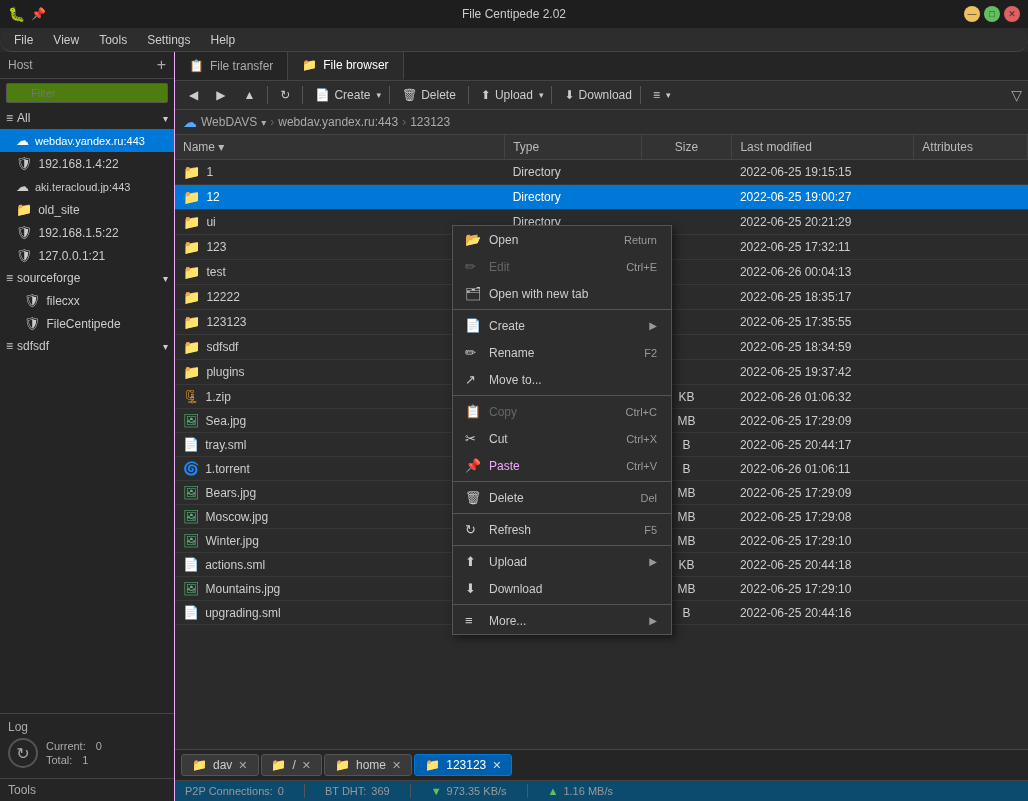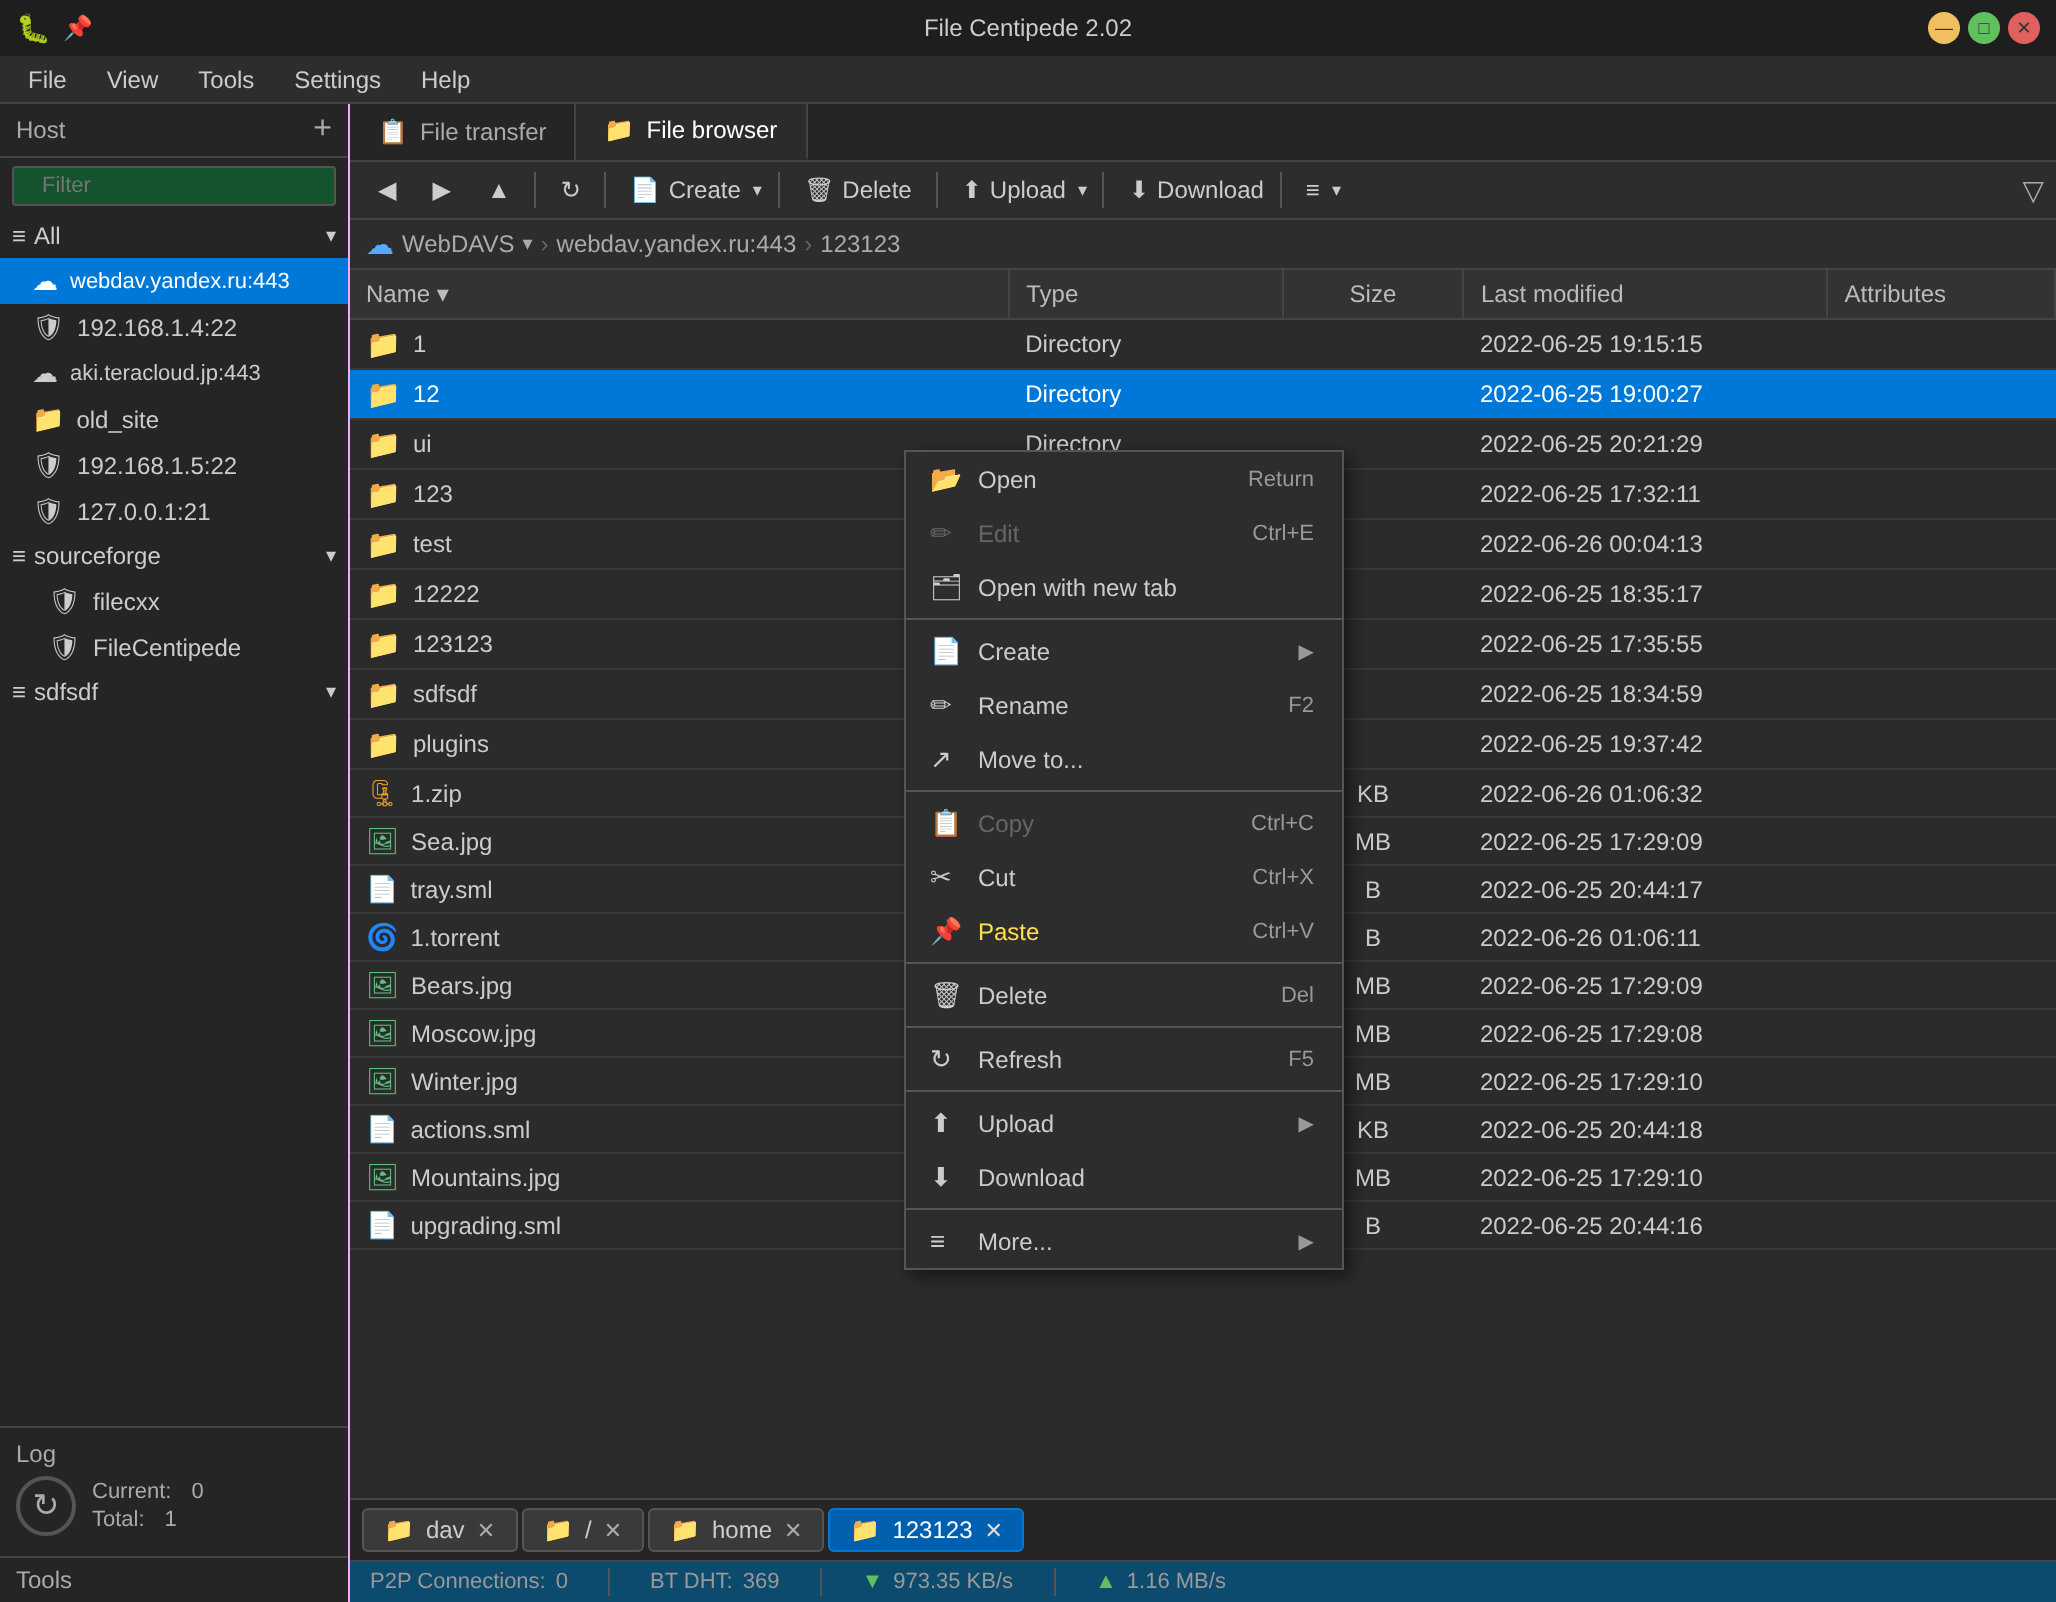--- a/index.html
+++ b/index.html
@@ -9,32 +9,32 @@
     #titlebar { background: #1e1e1e; height: 28px; display: flex; align-items: center; justify-content: space-between; padding: 0 8px; color: #bbb; }
     #titlebar .app-icon { display: flex; align-items: center; gap: 6px; }
     #titlebar .title { position: absolute; left: 50%; transform: translateX(-50%); font-size: 12px; color: #ccc; }
     #titlebar .win-controls { display: flex; gap: 4px; }
     #titlebar .win-btn { width: 16px; height: 16px; border-radius: 50%; border: none; cursor: pointer; display: flex; align-items: center; justify-content: center; font-size: 9px; color: #333; }
     #titlebar .win-btn.min { background: #f0c060; }
     #titlebar .win-btn.max { background: #60c060; }
     #titlebar .win-btn.close { background: #e06060; }
 
     
-    #menubar { background: #2d2d2d; height: 24px; display: flex; align-items: center; padding: 0 4px; border-bottom: 1px solid #444; }
+    #menubar { background: #2d2d2d; height: 24px; display: flex; align-items: center; padding: 0 4px; border-bottom: 1px solid #444; border-radius: 12px; }
     .menu-item { padding: 2px 10px; color: #ccc; cursor: pointer; font-size: 12px; }
 
     
     #main { display: flex; height: calc(801px - 28px - 24px); }
 
     
     #sidebar { width: 175px; background: #252525; border-right: 1px solid #f0abfc; display: flex; flex-direction: column; }
     #host-bar { display: flex; align-items: center; justify-content: space-between; padding: 4px 8px; border-bottom: 1px solid #444; font-size: 12px; color: #aaa; }
     #host-bar .add-btn { color: #aaa; font-size: 16px; cursor: pointer; background: none; border: none; color: #aaa; }
     #filter-box { padding: 4px 6px; }
-    #filter-box input { width: 100%; background: #14532d; border: 1px solid #555; color: #ccc; padding: 3px 14px; font-size: 11px; border-radius: 2px; }
+    #filter-box input { width: 100%; background: #4d7c0f; border: 1px solid #555; color: #ccc; padding: 3px 24px; font-size: 11px; border-radius: 2px; }
     .sidebar-group-header { display: flex; align-items: center; padding: 4px 6px; cursor: pointer; color: #ccc; font-size: 12px; }
     .sidebar-item { display: flex; align-items: center; padding: 4px 10px 4px 16px; cursor: pointer; color: #ccc; font-size: 12px; gap: 6px; }
     .sidebar-item.active { background: #0078d7; color: white; }
     .icon-shield, .icon-cloud, .icon-folder { font-size: 13px; }
     
     .sidebar-log { padding: 6px 8px; border-top: 1px solid #444; font-size: 12px; color: #aaa; }
     .log-row { display: flex; gap: 10px; font-size: 11px; color: #aaa; padding: 1px 0; }
     
     .sidebar-tools { padding: 4px 8px; border-top: 1px solid #444; font-size: 12px; color: #aaa; display: flex; align-items: center; gap: 8px; }
     .transfer-icon { width: 28px; height: 28px; border: 2px solid #555; border-radius: 50%; display: flex; align-items: center; justify-content: center; font-size: 14px; }
@@ -651,21 +651,21 @@
           <span style="">Cut</span>
         </div>
         <div style="display:flex; align-items:center; gap:6px;">
           <span class="ctx-shortcut">Ctrl+X</span>
 
         </div>
       </div>
     <div class="ctx-item disabled" style="color: rgb(102, 102, 102);">
         <div class="ctx-left">
           <span style="font-size:13px; width:16px; display:inline-block;">📌</span>
-          <span style="color:#fde047;">Paste</span>
+          <span style="color:#f0abfc;">Paste</span>
         </div>
         <div style="display:flex; align-items:center; gap:6px;justify-content:flex-end;">
           <span class="ctx-shortcut">Ctrl+V</span>
 
         </div>
       </div>
     <div class="ctx-sep"></div>
     <div class="ctx-item">
         <div class="ctx-left">
           <span style="font-size:13px; width:16px; display:inline-block;">🗑</span>

